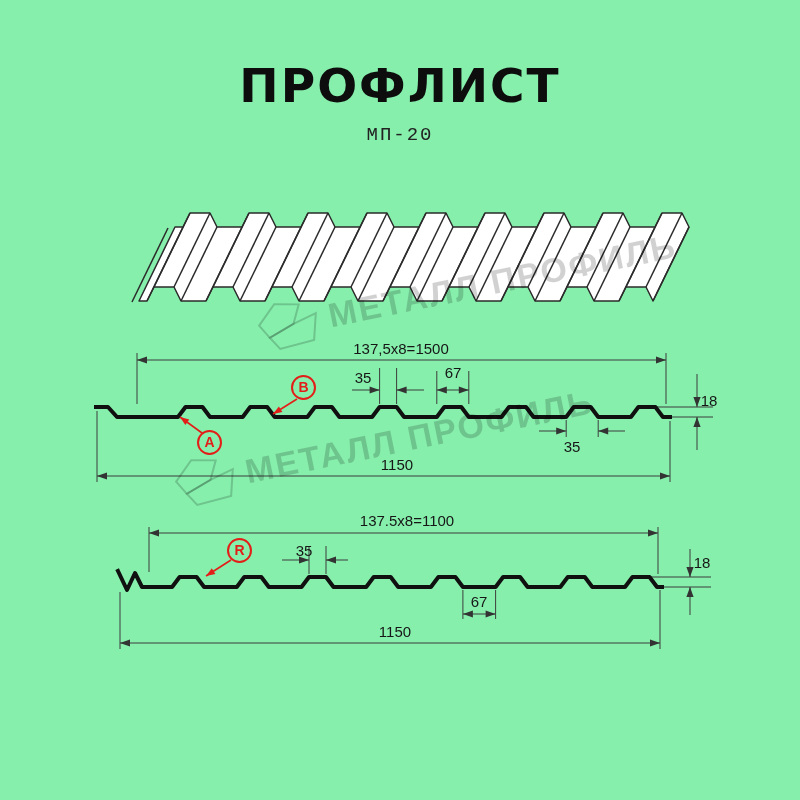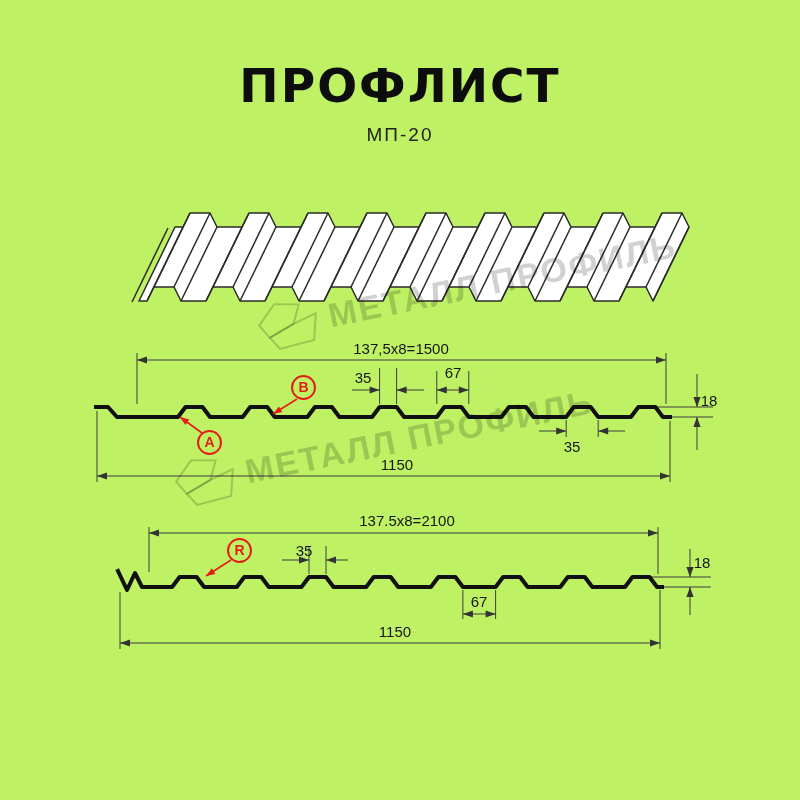--- a/index.html
+++ b/index.html
@@ -1,24 +1,24 @@
 <!DOCTYPE html>
 <html><head>
 <meta charset="utf-8">
 <style>
   html,body{margin:0;padding:0;background:#ffffff;}
-  #stage{position:relative;width:800px;height:800px;background:#bef264;overflow:hidden;
+  #stage{position:relative;width:800px;height:800px;background:#86efac;overflow:hidden;
          font-family:"Liberation Sans",sans-serif;}
   #drawing{position:absolute;left:0;top:0;z-index:1;}
   .abs{position:absolute;}
   .title{left:0;top:58px;width:800px;text-align:center;
          font-family:"DejaVu Sans",sans-serif;font-weight:700;font-size:47px;
          letter-spacing:2px;color:#0d0d0d;z-index:3;}
   .subtitle{left:0;top:124px;width:800px;text-align:center;font-size:19px;
-            letter-spacing:2px;color:#222;z-index:3;}
+            letter-spacing:2px;color:#222;z-index:3;font-family:Liberation Mono, monospace;}
   .footer-note{left:0;top:710px;width:800px;text-align:center;font-size:18px;
                letter-spacing:1.5px;color:#353535;z-index:3;}
   .dim{font-size:15px;color:#161616;transform:translate(-50%,-50%);white-space:nowrap;z-index:3;}
   .callout{width:25px;height:25px;border:2.5px solid #e31e18;border-radius:50%;
            box-sizing:border-box;color:#e31e18;font-weight:700;font-size:14px;
            line-height:20px;text-align:center;background:transparent;z-index:4;}
   .wm{display:flex;align-items:center;gap:10px;color:rgba(0,0,0,0.18);
       font-weight:700;font-size:34px;letter-spacing:2px;white-space:nowrap;
       transform-origin:left center;transform:rotate(-11.5deg);z-index:5;}
   .wm svg{flex:0 0 auto;}
@@ -168,21 +168,21 @@
     <span>МЕТАЛЛ ПРОФИЛЬ</span>
   </div>
 
   <div class="abs dim" style="left:401px;top:348px;">137,5x8=1500</div>
   <div class="abs dim" style="left:363px;top:377px;">35</div>
   <div class="abs dim" style="left:453px;top:372px;">67</div>
   <div class="abs dim" style="left:709px;top:400px;">18</div>
   <div class="abs dim" style="left:572px;top:446px;">35</div>
   <div class="abs dim" style="left:397px;top:464px;">1150</div>
 
-  <div class="abs dim" style="left:407px;top:520px;">137.5x8=2100</div>
+  <div class="abs dim" style="left:407px;top:520px;">137.5x8=1100</div>
   <div class="abs dim" style="left:304px;top:550px;">35</div>
   <div class="abs dim" style="left:702px;top:562px;">18</div>
   <div class="abs dim" style="left:479px;top:601px;">67</div>
   <div class="abs dim" style="left:395px;top:631px;">1150</div>
 
   <div class="abs callout" style="left:197px;top:430px;">A</div>
   <div class="abs callout" style="left:291px;top:375px;">B</div>
   <div class="abs callout" style="left:227px;top:538px;">R</div>
 
 </div>

